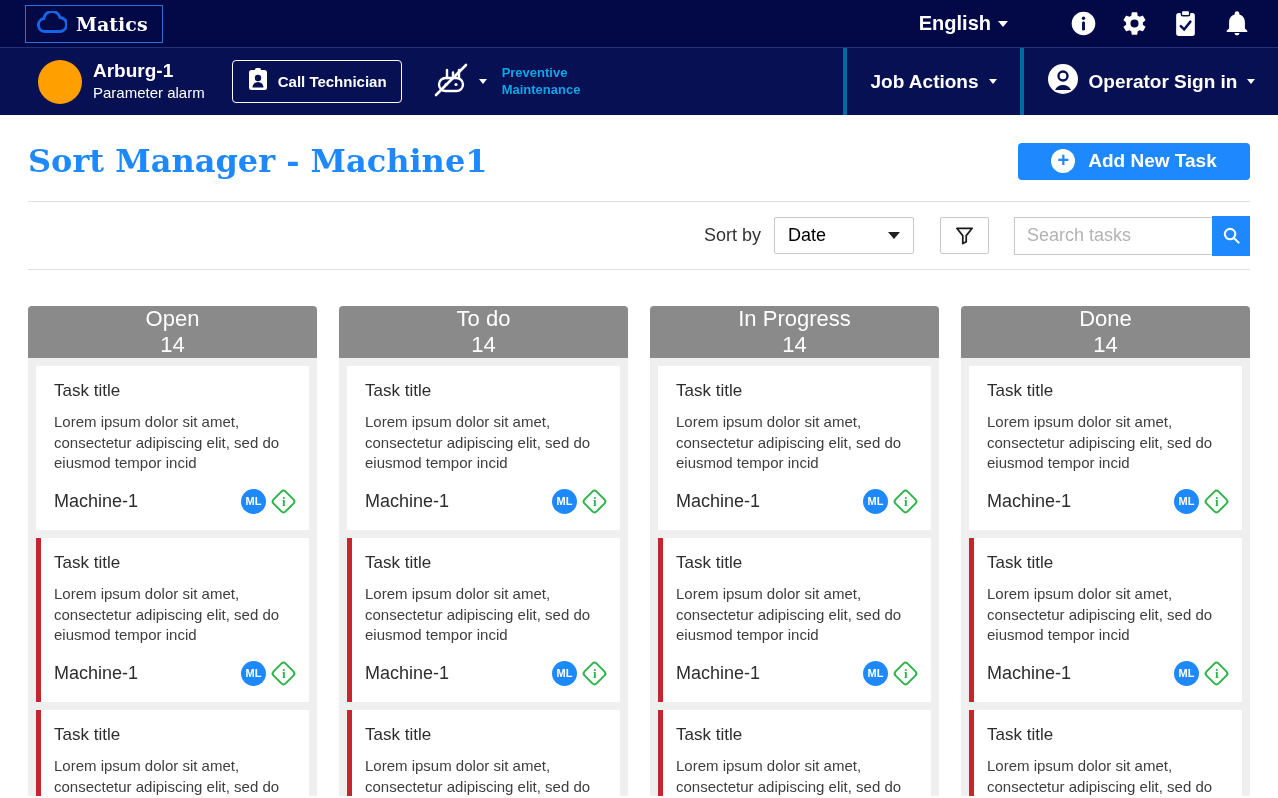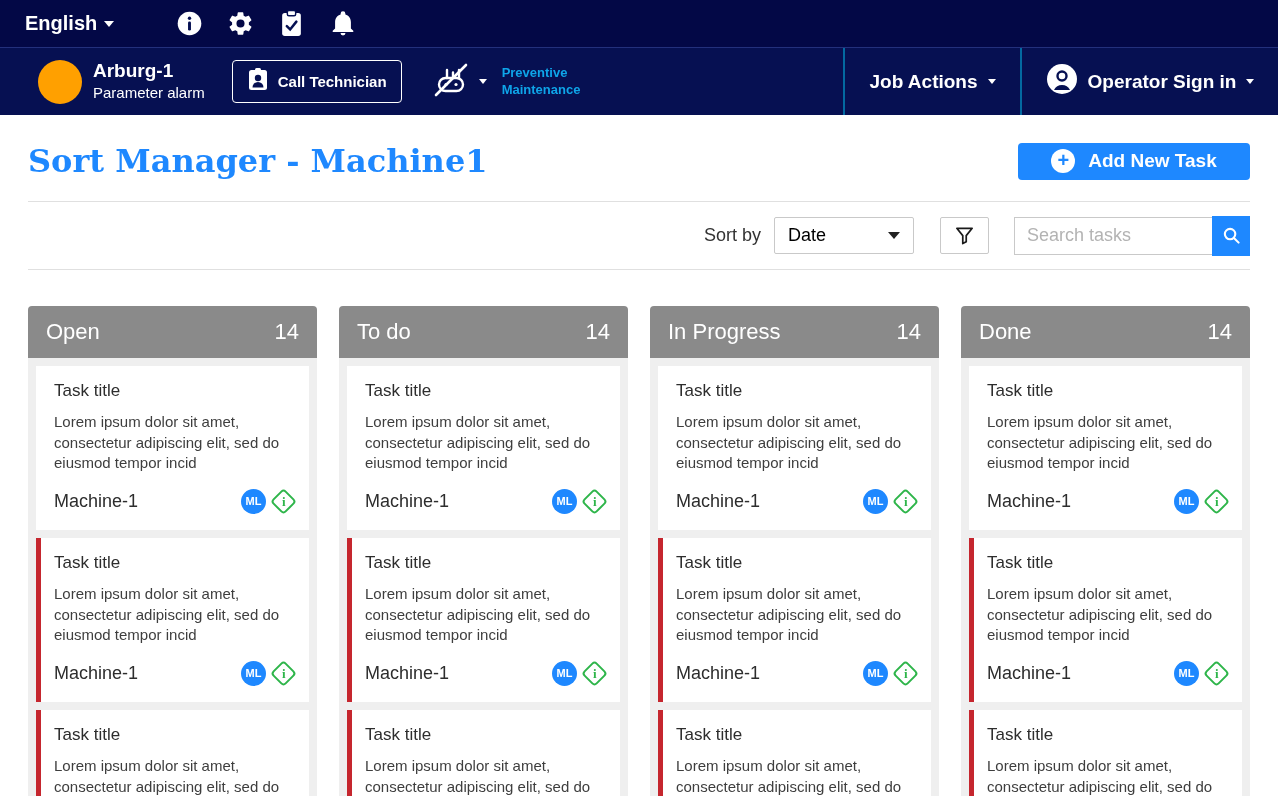--- a/index.html
+++ b/index.html
@@ -30,21 +30,21 @@
   .call-btn { margin-left:27px; display:flex; align-items:center; gap:9px; border:1px solid #fff;
     border-radius:4px; padding:7px 14px; background:transparent; color:#fff; font-size:15px;
     font-weight:bold; cursor:pointer; font-family:"Liberation Sans", sans-serif; }
   .robot-wrap { margin-left:28px; display:flex; align-items:center; gap:7px; cursor:pointer; }
   .caret-sm { width:0; height:0; border-left:4px solid transparent; border-right:4px solid transparent;
     border-top:5px solid #fff; }
   .pm-link { margin-left:15px; width:112px; font-size:13px; font-weight:bold; color:#0ea5e9;
     line-height:1.3; cursor:pointer; }
   .mb-right { margin-left:auto; display:flex; }
   .mb-section { display:flex; align-items:center; justify-content:center; gap:10px;
-    border-left:2px solid #0369a1; cursor:pointer; font-size:19px; font-weight:bold; }
+    border-left:4px solid #0369a1; cursor:pointer; font-size:19px; font-weight:bold; }
   .mb-job { width:177px; }
   .mb-operator { width:258px; }
 
   
   .content { padding:0 28px; }
   .title-row { display:flex; align-items:center; justify-content:space-between; padding-top:27px; }
   .page-title { color:#1e88ff; font-family:"DejaVu Serif", serif; font-weight:bold; font-size:32px; }
   .add-btn { width:232px; height:37px; background:#1e88ff; border:none; border-radius:4px;
     color:#fff; font-size:19px; font-weight:bold; display:flex; align-items:center;
     justify-content:center; gap:13px; cursor:pointer; font-family:"Liberation Sans", sans-serif; }
@@ -69,21 +69,21 @@
     font-family:"Liberation Sans", sans-serif; }
   .search-input::placeholder { color:#b3b3b3; }
   .search-btn { width:38px; height:40px; background:#1e88ff; border:none; display:flex;
     align-items:center; justify-content:center; cursor:pointer; }
 
   
   .board { display:flex; gap:22px; margin-top:36px; height:490px; }
   .column { width:289px; display:flex; flex-direction:column; }
   .col-header { height:52px; background:#8a8a8a; border-radius:4px 4px 0 0; color:#fff;
     display:flex; align-items:center; justify-content:space-between; padding:0 18px;
-    font-size:22px; }
+    font-size:22px;flex-direction:column; }
   .col-body { flex:1; background:#efefef; padding:8px; overflow:hidden; }
   .card { background:#fff; margin-bottom:8px; height:164px; padding:15px 16px 10px 18px;
     position:relative; cursor:pointer; }
   .card.accent::before { content:""; position:absolute; left:0; top:0; bottom:0; width:5px;
     background:#c5262e; }
   .card-title { font-size:17px; color:#2d2d2d; margin-bottom:11px; }
   .card-desc { font-size:15px; color:#3e3e3e; line-height:1.37; }
   .card-footer { display:flex; align-items:center; justify-content:space-between; margin-top:15px; }
   .card-machine { font-size:18px; color:#2d2d2d; }
   .badges { display:flex; align-items:center; gap:8px; }
@@ -91,20 +91,28 @@
     font-size:11px; font-weight:bold; display:flex; align-items:center; justify-content:center; }
   .diamond { width:19px; height:19px; border:2px solid #2eb54a; border-radius:4px;
     transform:rotate(45deg); display:flex; align-items:center; justify-content:center; }
   .diamond span { transform:rotate(-45deg); color:#2eb54a; font-size:13px; font-weight:bold;
     font-family:"Liberation Serif", serif; line-height:1; }
 </style>
 </head>
 <body>
 
 <div class="topbar">
+  <div class="logo-box">
+    <span>
+      <svg width="30" height="22" viewBox="0 0 30 22">
+        <path d="M23.5 20.5H8a6.5 6.5 0 0 1-1.2-12.9A8.3 8.3 0 0 1 23 6.4a7.1 7.1 0 0 1 .5 14.1z" fill="none" stroke="#1565e8" stroke-width="3"></path>
+      </svg>
+    </span>
+    <span class="logo-text">Matics</span>
+  </div>
   <div class="top-right">
     <div class="lang">
       <span>English</span>
       <span class="caret"></span>
     </div>
     <div class="top-icon">
       <svg width="27" height="27" viewBox="0 0 24 24">
         <circle cx="12" cy="12" r="10.5" fill="#fff"></circle>
         <circle cx="12" cy="7.3" r="1.5" fill="#061052"></circle>
         <rect x="10.7" y="10.2" width="2.6" height="8" rx="1.2" fill="#061052"></rect>

